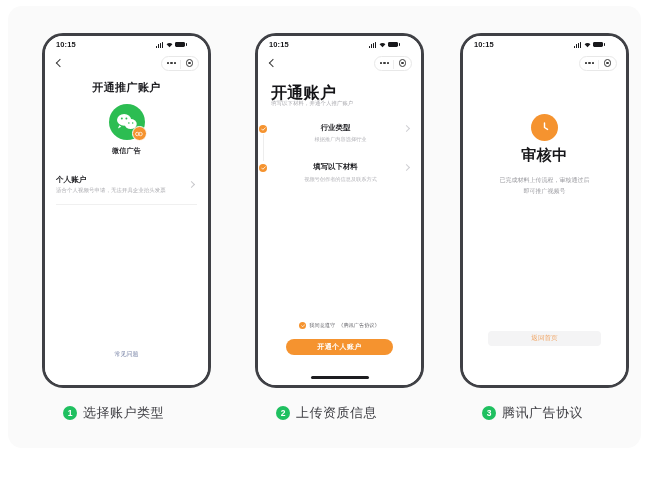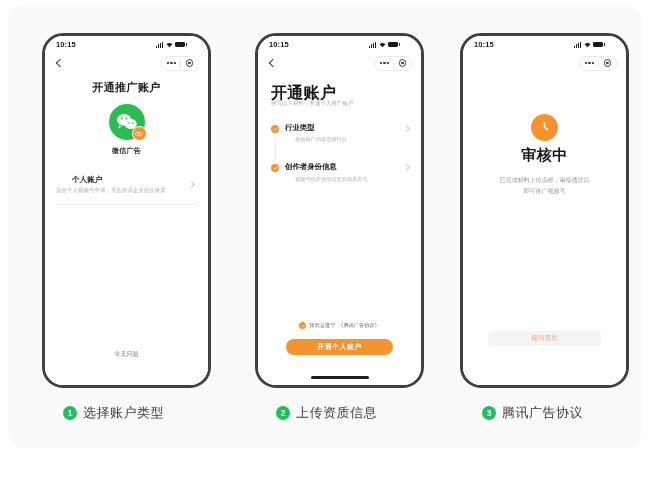--- a/index.html
+++ b/index.html
@@ -108,21 +108,21 @@
     display:flex;align-items:center;justify-content:center;
   }
   .logo-label{
     margin-top:6px;font-size:7px;color:#2b2b2f;font-weight:bold;letter-spacing:.2px;
   }
   .opt-list{position:absolute;left:0;right:0;top:130px;}
   .opt{
     position:relative;margin:0 11px;padding:9px 12px 9px 0;
     border-bottom:.8px solid #f0f0f0;cursor:pointer;
   }
-  .opt .opt-t{font-size:7.6px;font-weight:bold;color:#1b1b1f;line-height:1.25;margin-left:16px;}
+  .opt .opt-t{font-size:7.6px;font-weight:bold;color:#1b1b1f;line-height:1.25;}
   .opt .opt-s{font-size:5.4px;color:#a9a9ae;margin-top:3px;line-height:1.3;letter-spacing:.1px;}
   .opt .chev{
     position:absolute;right:2px;top:50%;width:6px;height:6px;margin-top:-3px;
   }
   .opt .chev:before{
     content:"";position:absolute;left:0;top:0;width:4px;height:4px;
     border-right:.9px solid #c8c8cc;border-top:.9px solid #c8c8cc;
     transform:rotate(45deg);
   }
   .faq{
@@ -132,21 +132,21 @@
 
   
   .p2-title{
     position:absolute;left:13px;top:47px;
     font-size:16px;font-weight:bold;color:#141417;letter-spacing:.3px;
   }
   .p2-sub{
     position:absolute;left:13px;top:64px;
     font-size:5.4px;color:#a9a9ae;letter-spacing:.1px;
   }
-  .steps{position:absolute;left:13px;right:11px;top:88px;}
+  .steps{position:absolute;left:1px;right:11px;top:88px;text-align:center;}
   .step{position:relative;padding:0 12px 20px 14px;cursor:pointer;}
   .step:last-child{padding-bottom:0;}
   .step .dot{
     position:absolute;left:0;top:1px;width:8px;height:8px;border-radius:50%;
     background:#f5932f;display:flex;align-items:center;justify-content:center;
   }
   .step .dot svg{display:block;}
   .step .line{
     position:absolute;left:3.6px;top:10px;bottom:2px;width:.9px;background:#ededed;
   }
@@ -341,21 +341,21 @@
           <div class="st-s">根据推广内容选择行业</div>
           <span class="chev"></span>
         </div>
         <div class="step">
           <span class="dot">
             <svg width="5" height="4" viewBox="0 0 8 6">
                 <path d="M1 3 L3 5 L7 1" fill="none" stroke="#ffffff" stroke-width="1.3" stroke-linecap="round" stroke-linejoin="round"></path>
               </svg>
           </span>
 
-          <div class="st-t">创作者身份信息</div>
+          <div class="st-t">填写以下材料</div>
           <div class="st-s">视频号创作者的信息及联系方式</div>
           <span class="chev"></span>
         </div>
       </div>
 
       <div class="agree">
         <span class="cbox">
           <svg width="4.4" height="3.4" viewBox="0 0 8 6">
               <path d="M1 3 L3 5 L7 1" fill="none" stroke="#ffffff" stroke-width="1.4" stroke-linecap="round" stroke-linejoin="round"></path>
             </svg>

